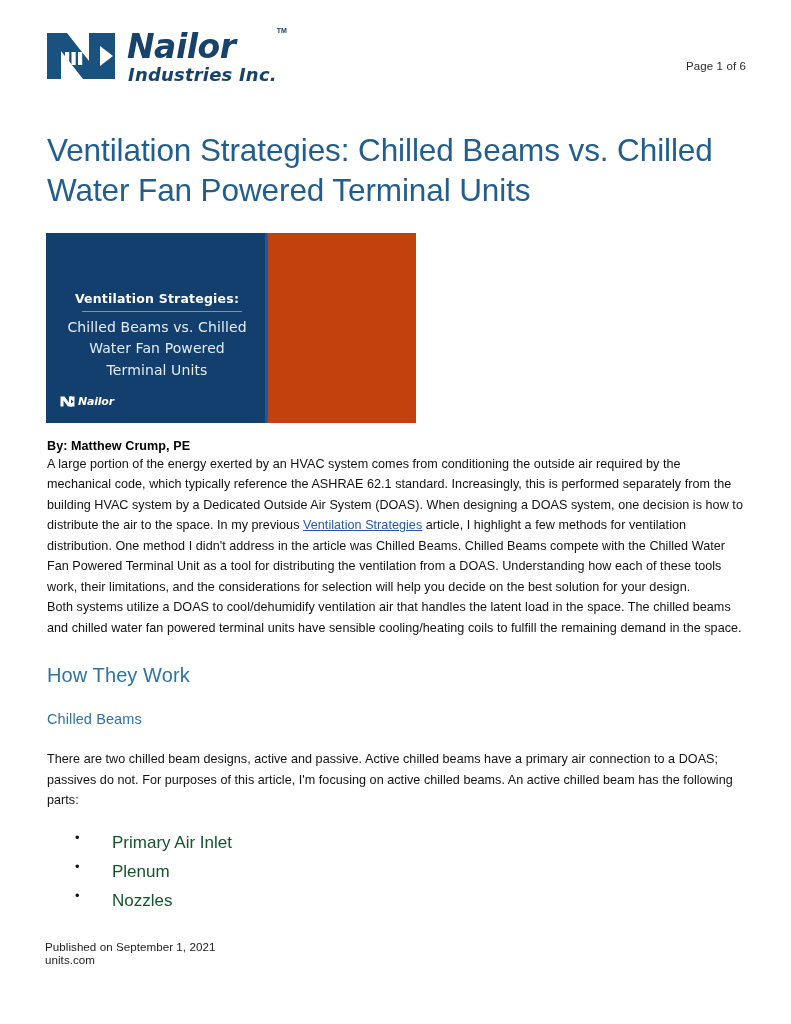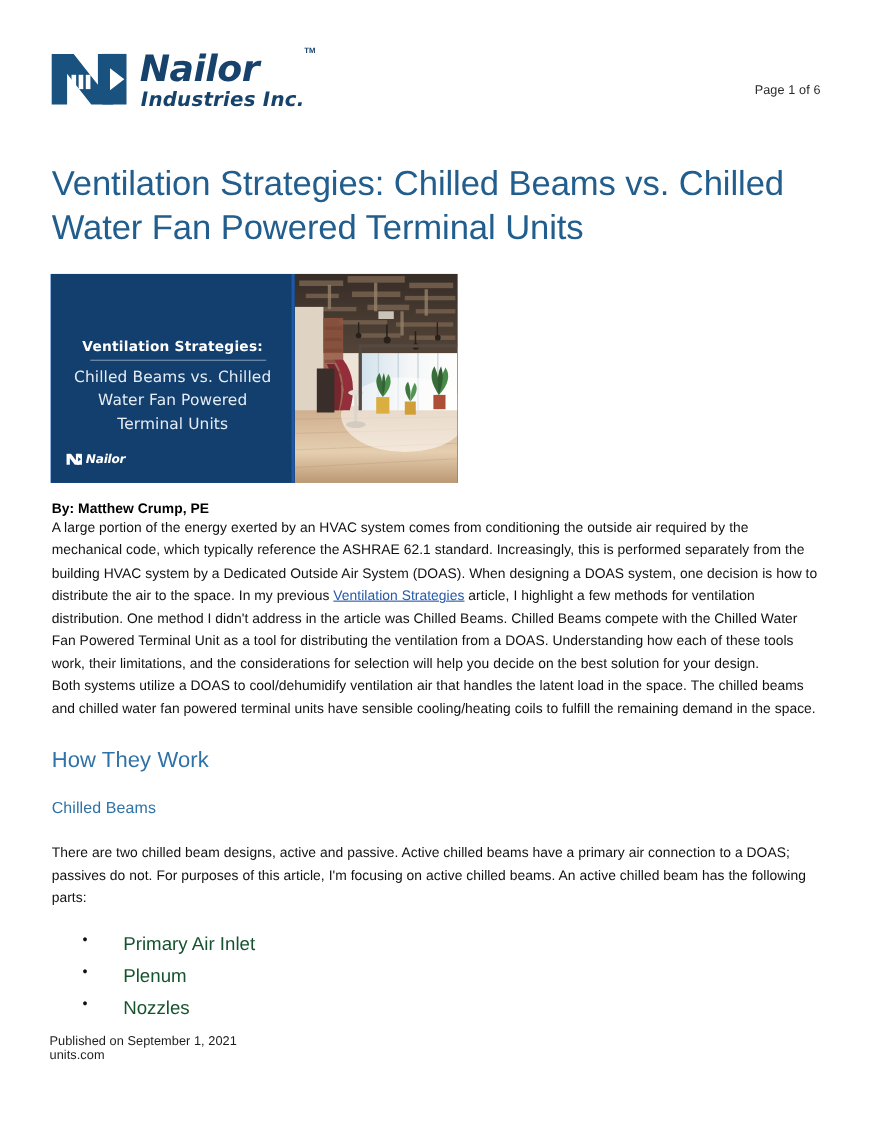--- a/index.html
+++ b/index.html
@@ -14,21 +14,21 @@
     color: #000000;
     position: relative;
     overflow: hidden;
   }
 
   .page {
     position: relative;
     width: 791px;
     height: 1024px;
     box-sizing: border-box;
-    padding: 16px 45px;
+    padding: 0 45px;
   }
 
   
   .header {
     position: relative;
     height: 85px;
     padding-top: 28px;
     display: flex;
     align-items: flex-start;
     justify-content: space-between;
@@ -104,21 +104,22 @@
   }
 
   
   .hero {
     position: relative;
     width: 370px;
     height: 190px;
     margin: 22px 0 0 1px;
     display: flex;
     overflow: hidden;
-    background: #3b82f6;
+    background: #c2410c;
+    flex-direction: column;
   }
   .hero-left {
     position: relative;
     width: 222px;
     height: 100%;
     background: #123F6D;
     flex: none;
   }
   .hero-left::after {
     content: "";

